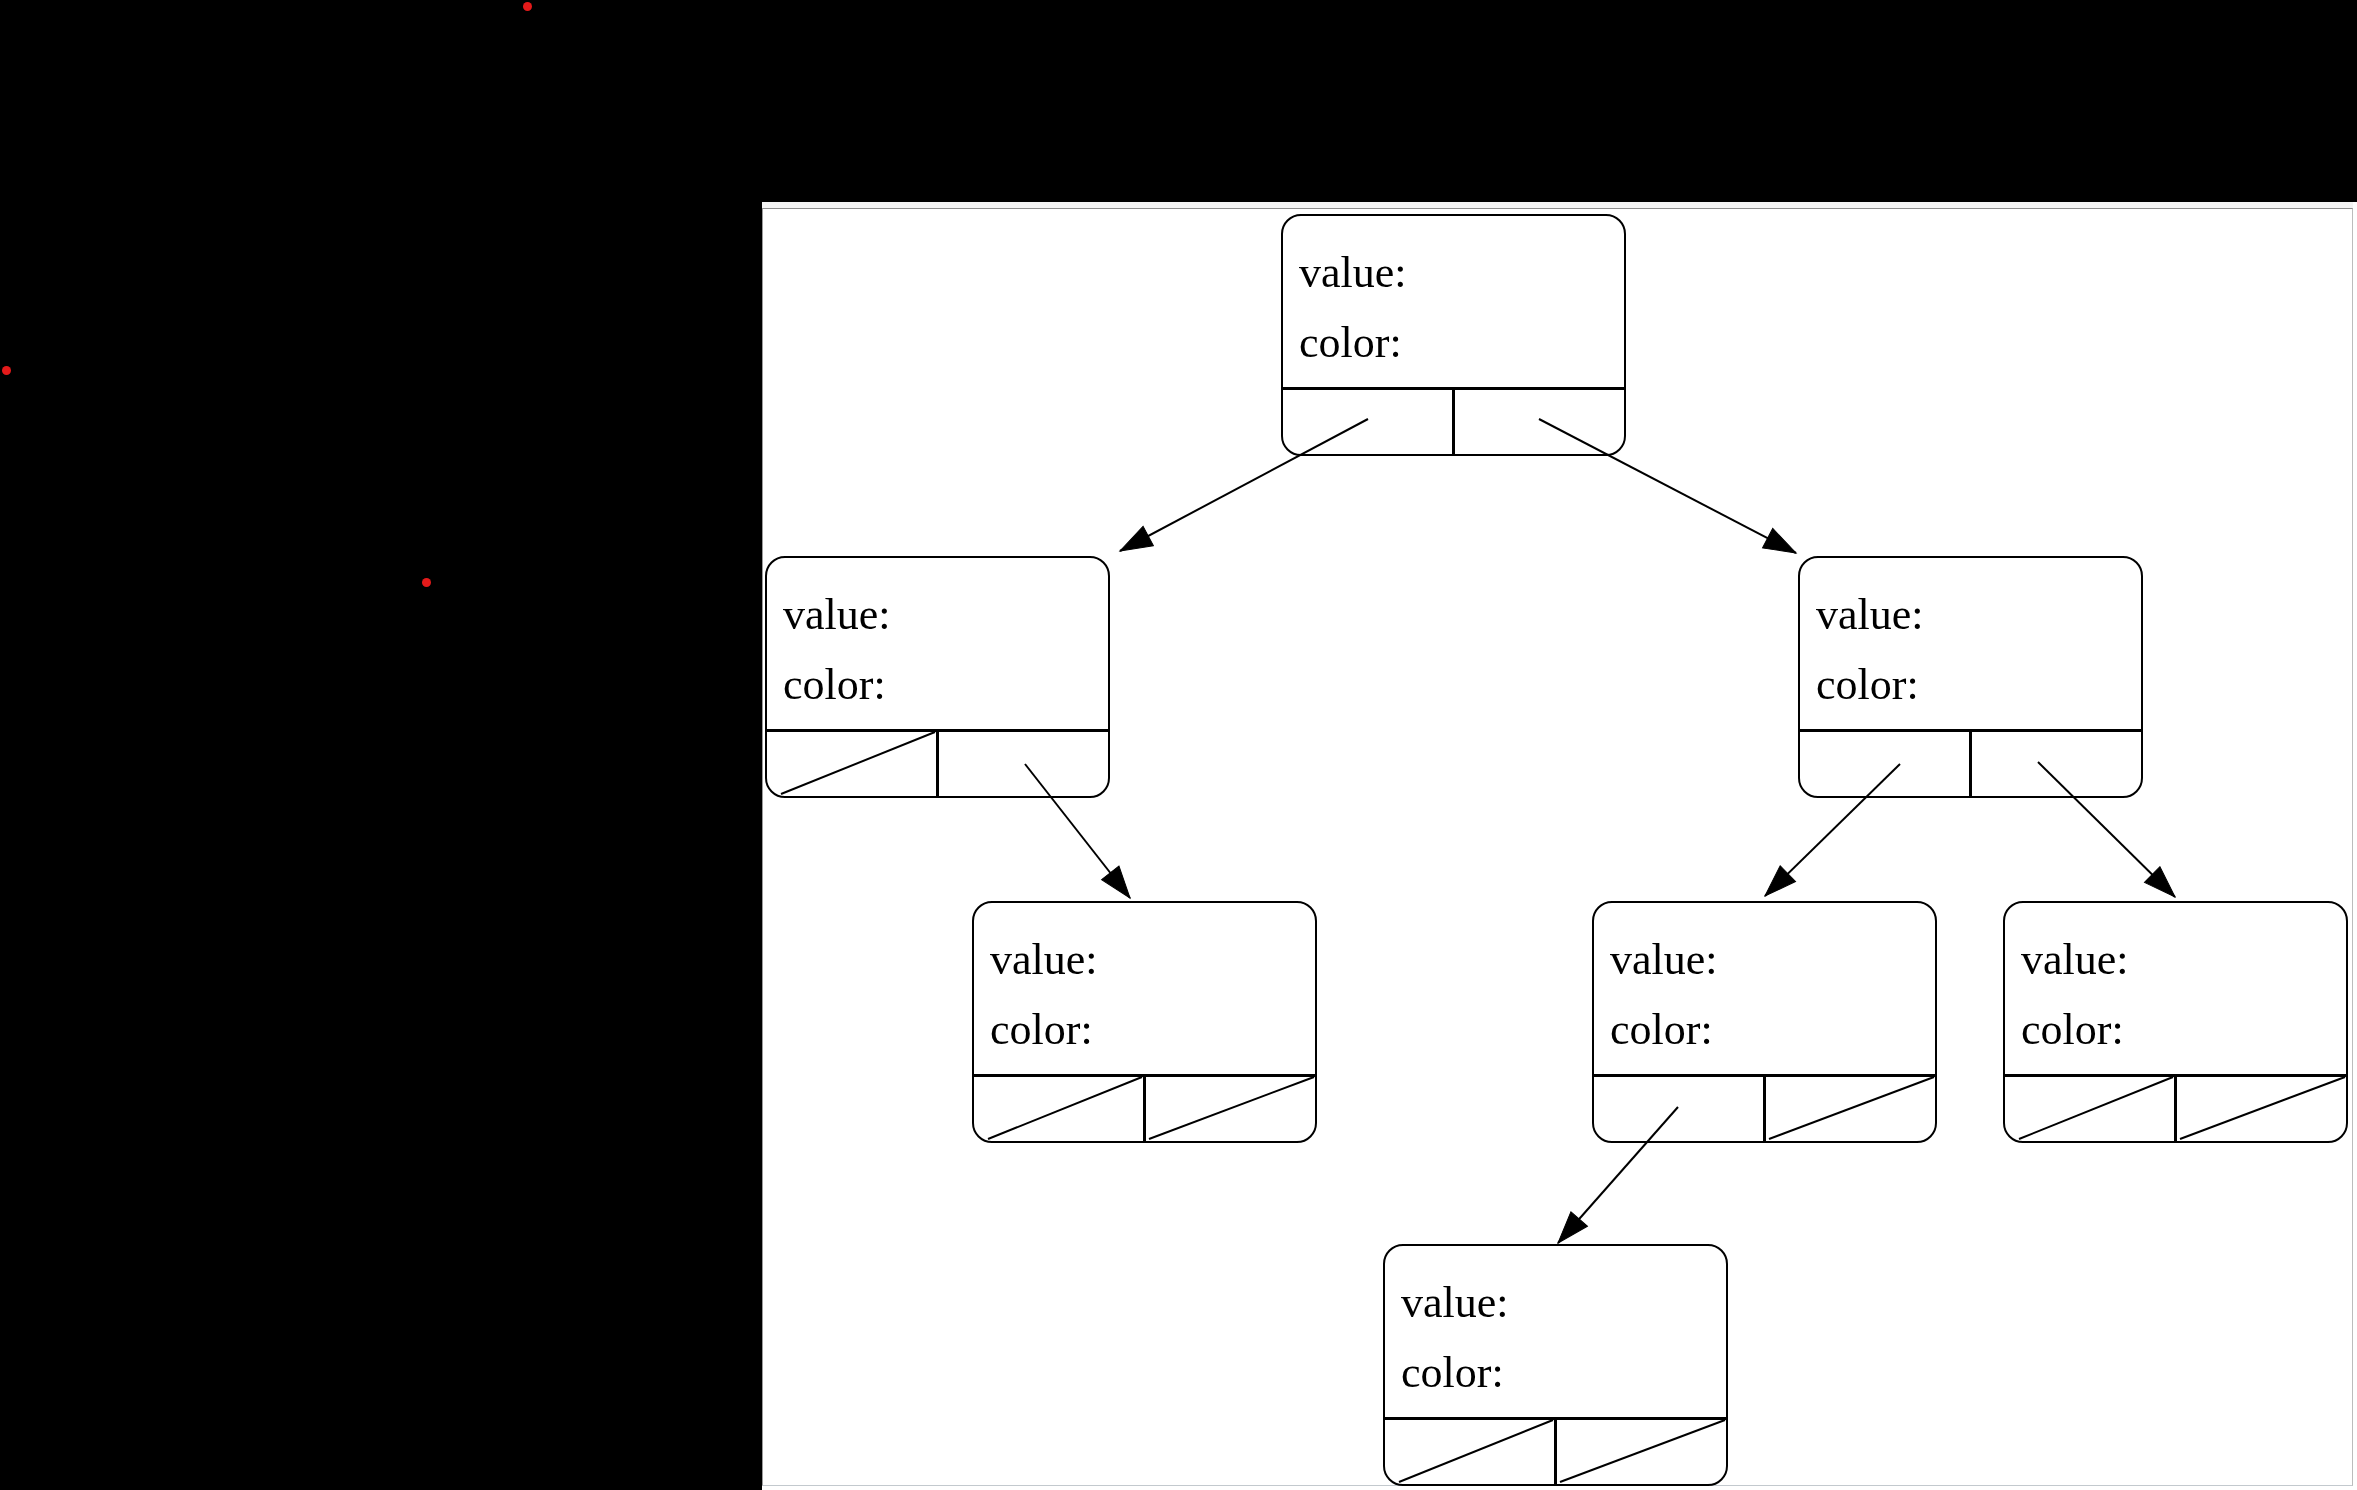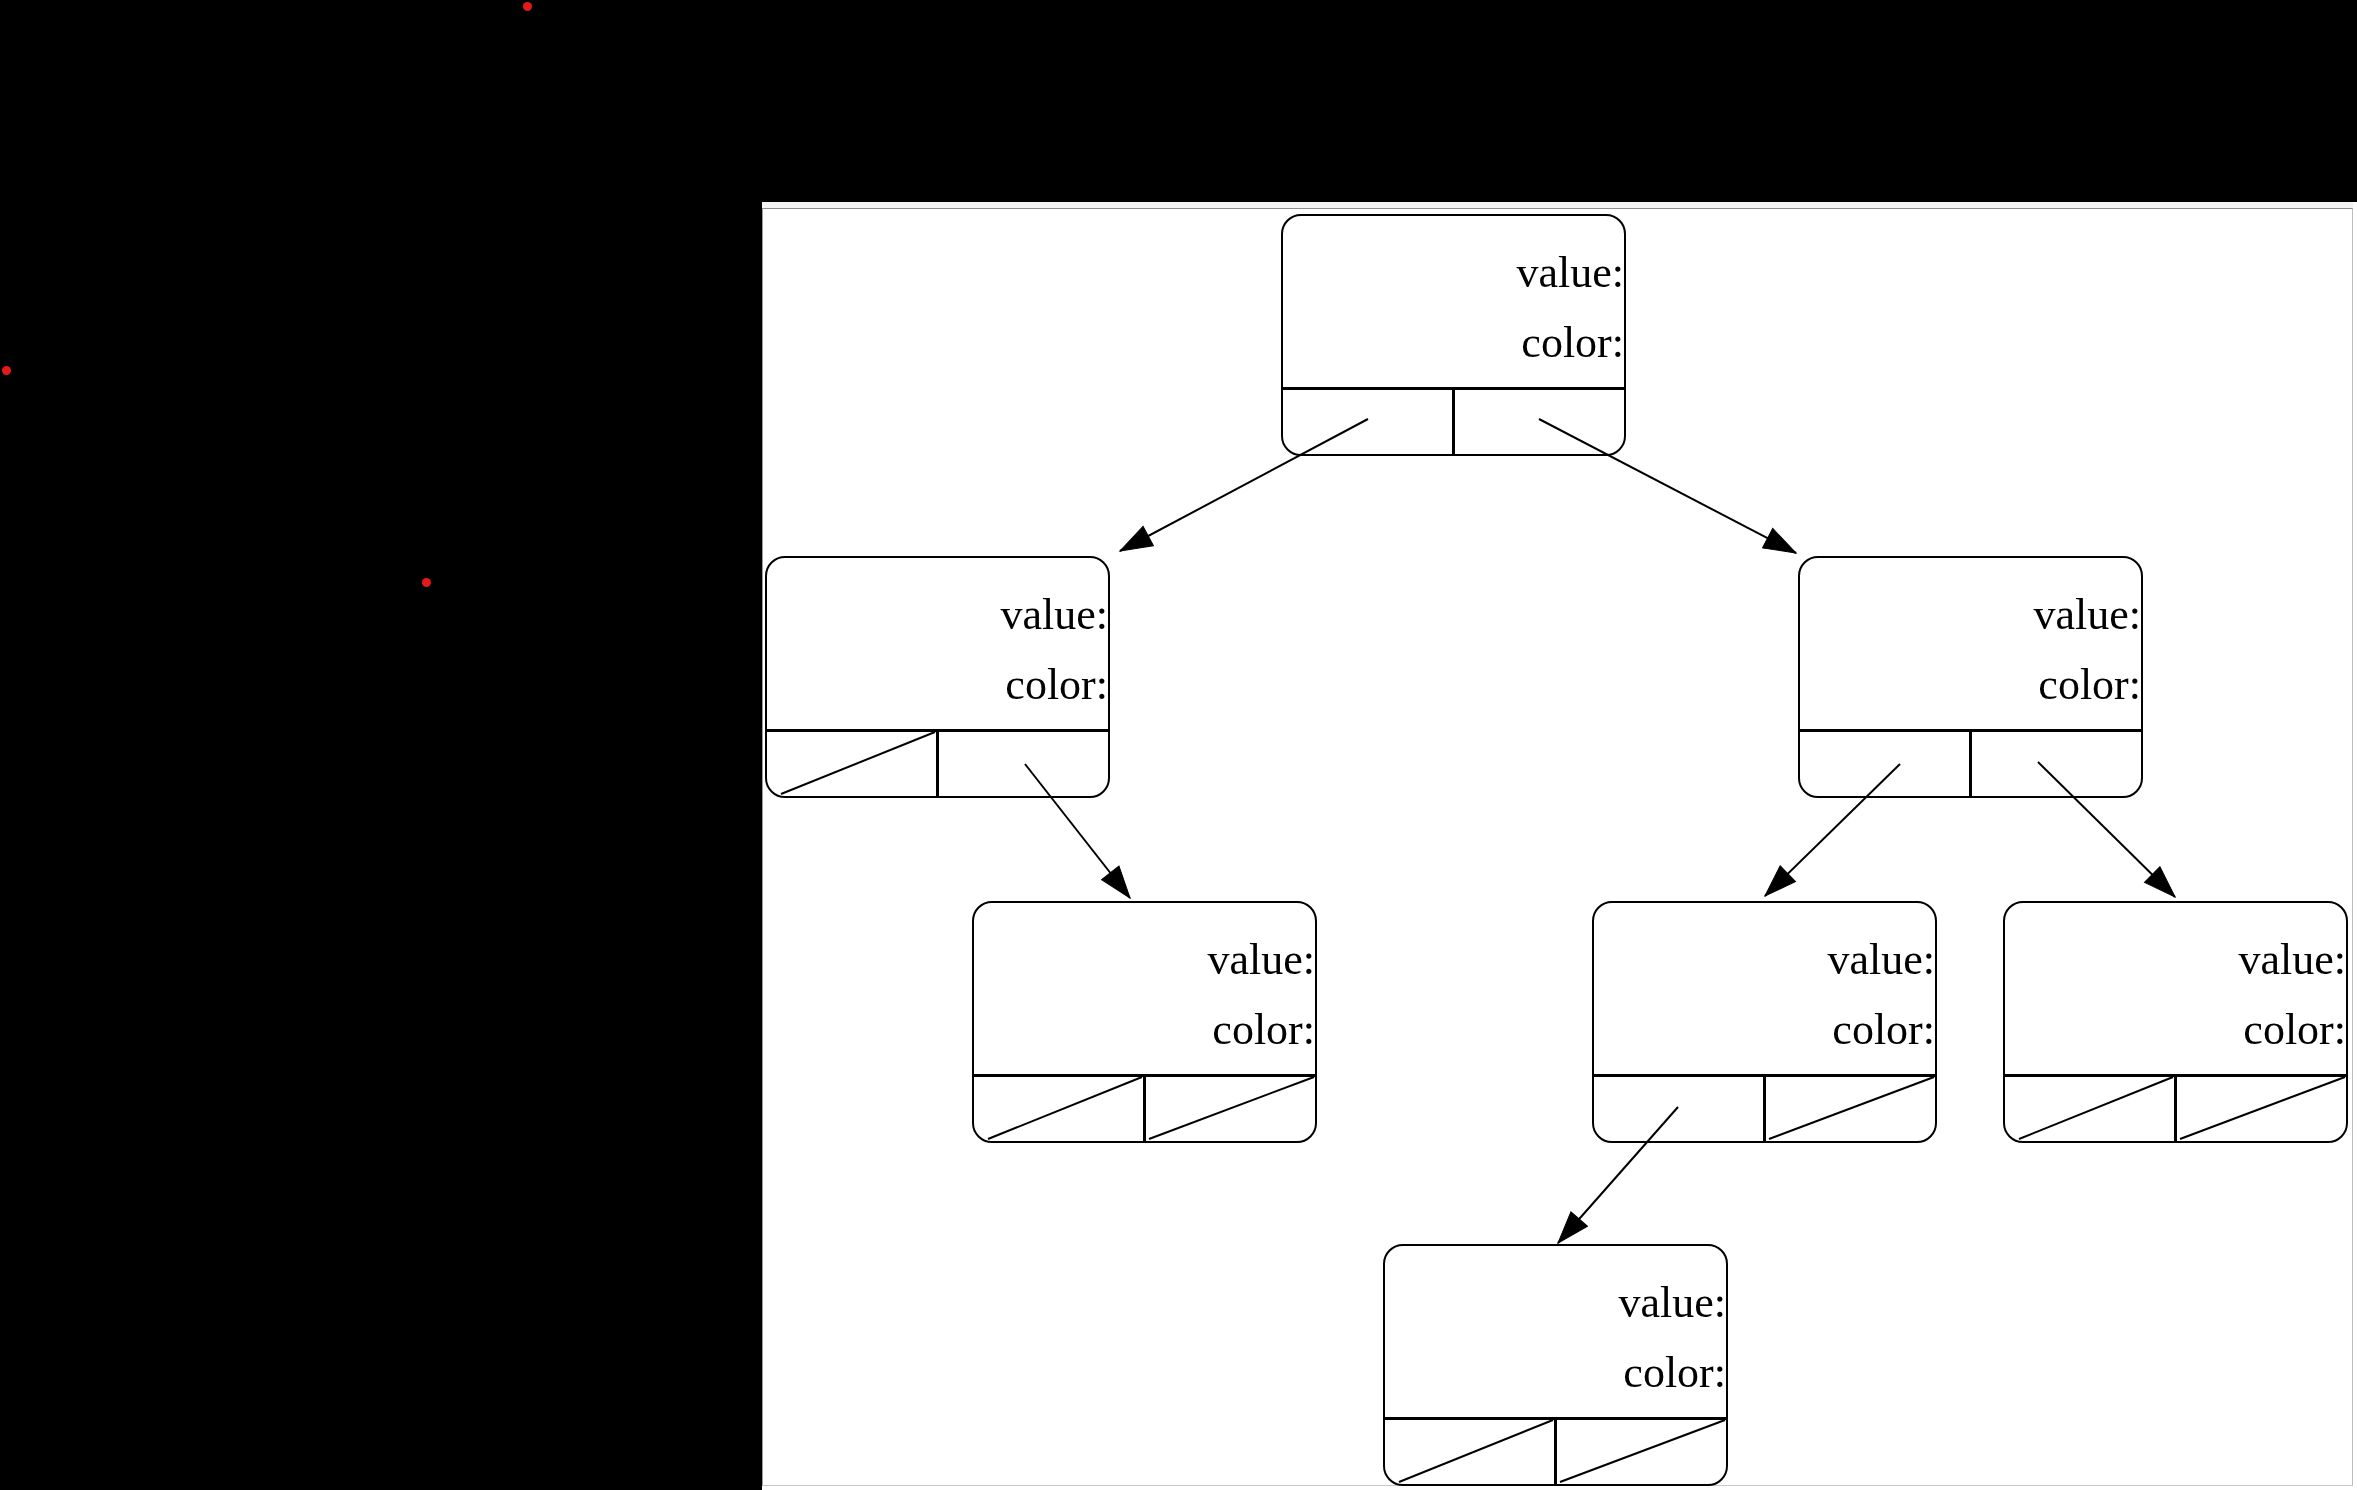--- a/index.html
+++ b/index.html
@@ -17,21 +17,21 @@
   .ntext{flex:0 0 171px;box-sizing:border-box;padding:22px 0 0 16px;
          font-size:44px;line-height:70px;color:#000;}
   .ncells{flex:1;display:flex;border-top:3px solid #000;}
   .cell{flex:1;}
   .cell.right{border-left:3px solid #000;}
   .dot{position:absolute;border-radius:50%;z-index:5;}
 </style>
 </head>
 <body>
 
-<div id="screen" style="width: 2357px; height: 1490px; background: rgb(0, 0, 0); text-align: right;">
+<div id="screen" style="width: 2357px; height: 1490px; background: rgb(0, 0, 0);">
   <div id="win" style="left: 762px; top: 202px; width: 1595px; height: 1288px; background: rgb(255, 255, 255);">
     <div id="strip" style="background: rgb(244, 244, 244);"></div>
     <div id="frame" style="border-color: rgb(141, 141, 141) rgb(188, 188, 188) rgb(195, 201, 206) rgb(155, 155, 155);"></div>
     <div id="nodes">
         <div class="node" style="left: 519px; top: 12px;">
           <div class="ntext">
             <div>value:</div>
             <div>color:</div>
           </div>
           <div class="ncells">

